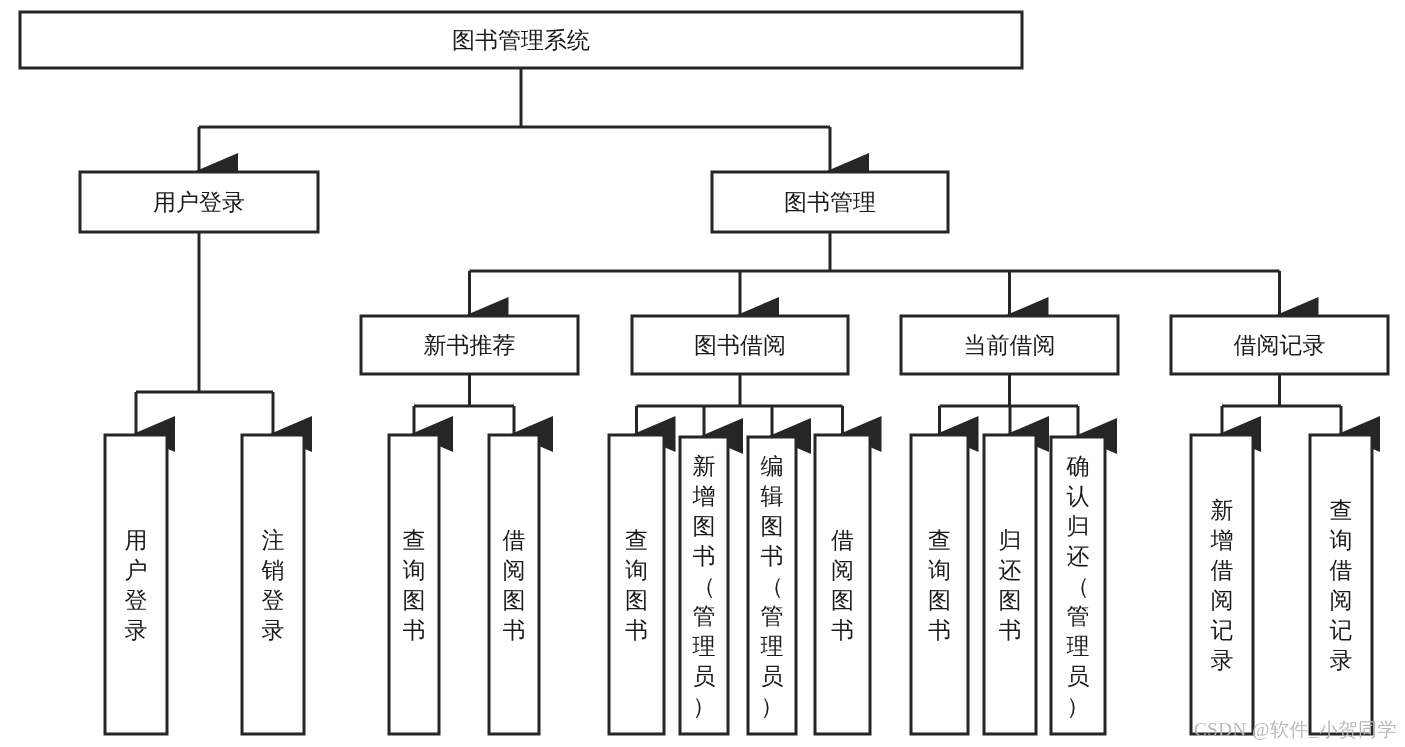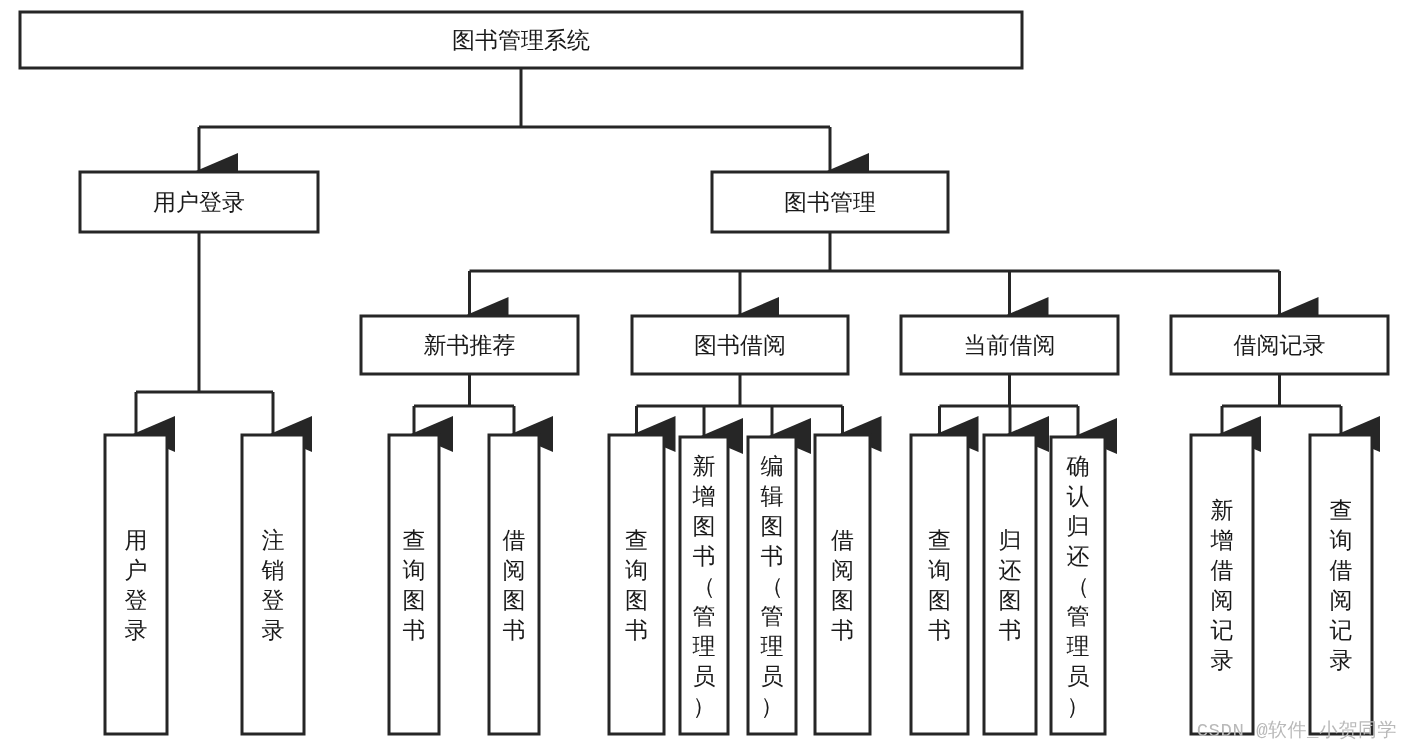--- a/index.html
+++ b/index.html
@@ -23,21 +23,21 @@
     fill:#1a1a1a;
     font-family:"DejaVu Sans","Liberation Sans",sans-serif;
     font-size:23px;
     text-anchor:middle;
   }
   .watermark{
     position:absolute;
     right:8px;bottom:4px;
     color:#b9b9b9;
     font-size:19px;
-    font-family:Liberation Mono, monospace;
+    font-family:Liberation Serif, serif;
     white-space:nowrap;
     letter-spacing:0.5px;
     margin-left:44px;
   }
 </style>
 </head>
 <body>
 
 <div id="stage">
 

